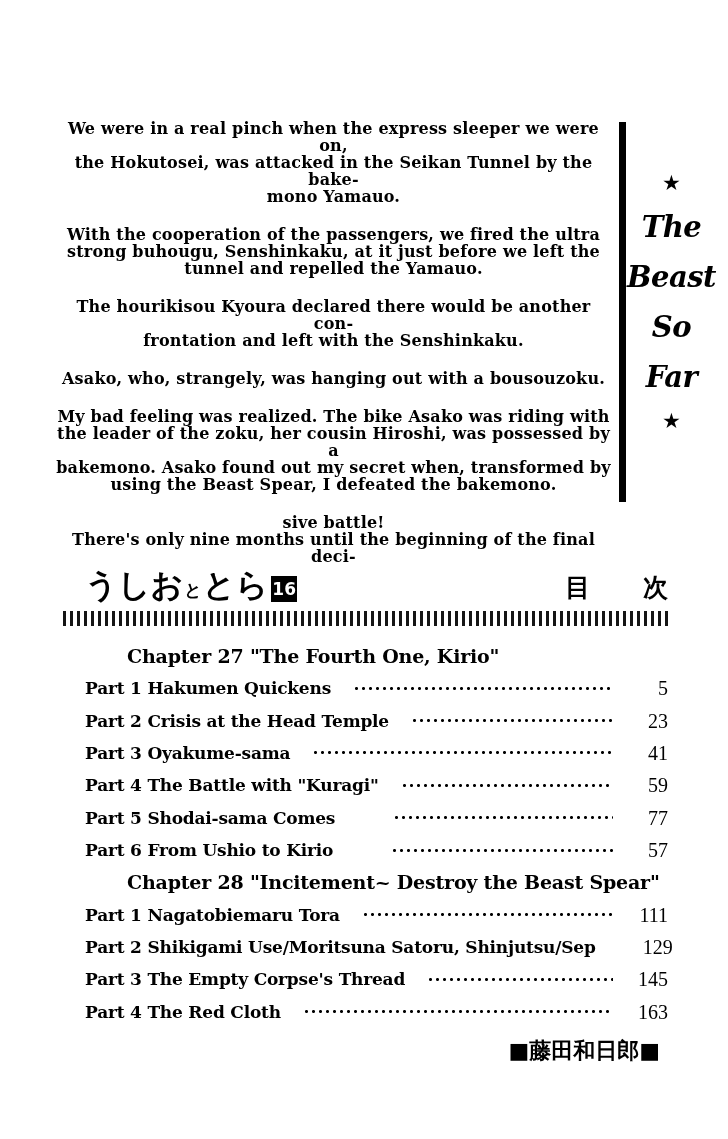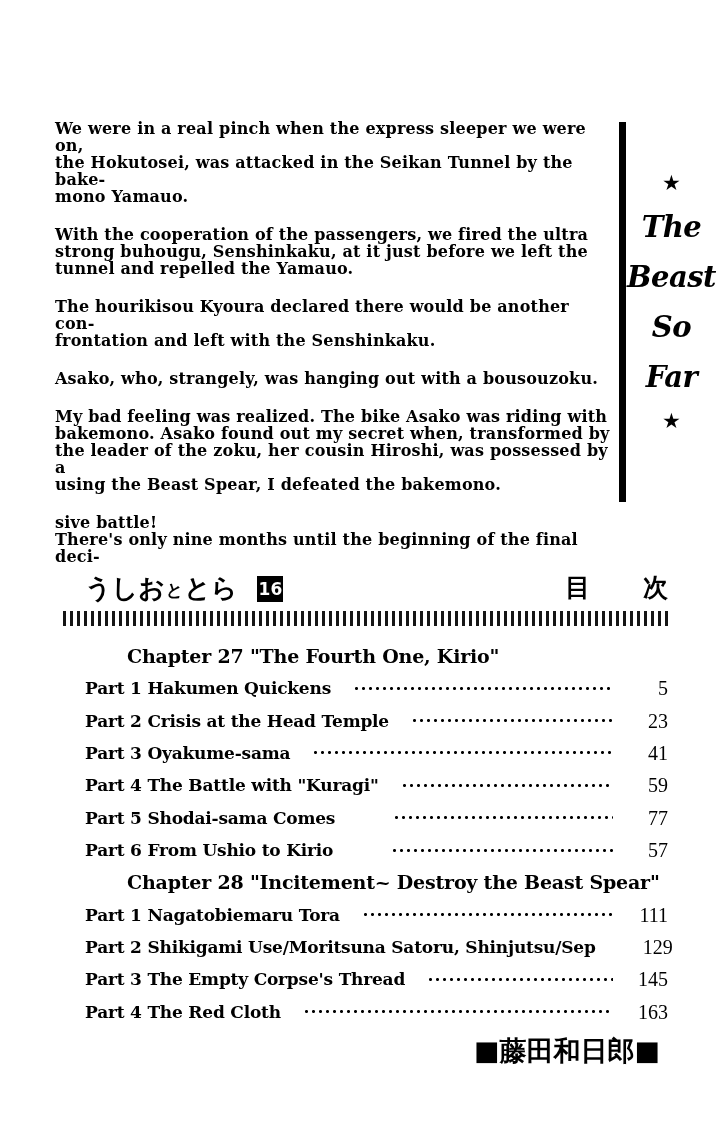--- a/index.html
+++ b/index.html
@@ -3,48 +3,48 @@
 <meta charset="utf-8">
 <style>
   html,body{margin:0;padding:0;background:#ffffff;}
   .page{
     position:relative;width:728px;height:1139px;background:#ffffff;
     color:#000;font-family:"DejaVu Serif",serif;overflow:hidden;
   }
 
   
   .story{position:absolute;top:120px;left:55px;width:662px;display:flex;}
-  .story-text{width:557px;font-weight:bold;font-size:16px;line-height:17px;letter-spacing:0.2px;}
+  .story-text{width:557px;text-align:center;font-weight:bold;font-size:16px;line-height:17px;letter-spacing:0.2px;}
   .para{margin:0 0 21px 0;}
   .story-rule{width:7px;height:380px;background:#000;margin-left:7px;margin-top:2px;flex:none;}
   .story-sidebar{flex:1;display:flex;flex-direction:column;align-items:center;padding-top:44px;}
   .sidebar-star{font-size:21px;line-height:22px;margin:8px 0;}
   .sidebar-word{font-size:29px;font-weight:bold;font-style:italic;line-height:30px;margin:10px 0;letter-spacing:-0.5px;}
 
   
   .toc{position:absolute;left:63px;top:566px;width:605px;}
   .toc-header{display:flex;justify-content:space-between;align-items:flex-end;padding-left:22px;height:36px;}
   .toc-title{display:flex;align-items:flex-end;font-family:"DejaVu Sans",sans-serif;font-weight:bold;}
-  .title-main{font-size:26px;line-height:28px;}
+  .title-main{font-size:32px;line-height:28px;font-family:Liberation Mono, monospace;}
   .title-small{font-size:17px;line-height:20px;padding:0 1px 2px 1px;}
-  .vol-box{background:#000;color:#fff;font-size:17px;font-weight:bold;width:26px;height:26px;line-height:27px;text-align:center;margin-left:20px;font-family:"DejaVu Sans",sans-serif;}
+  .vol-box{background:#000;color:#fff;font-size:17px;font-weight:bold;width:26px;height:26px;line-height:27px;text-align:center;margin-left:3px;font-family:"DejaVu Sans",sans-serif;}
   .toc-contents{font-size:25px;font-weight:bold;font-family:"DejaVu Sans",sans-serif;word-spacing:44px;line-height:28px;margin-left:30px;}
   .stripe{height:15px;margin-top:9px;background:repeating-linear-gradient(90deg,#151515 0px,#151515 3px,#ffffff 3px,#ffffff 7px);}
   .toc-list{margin-top:14px;}
   .toc-section-heading{font-size:19px;font-weight:bold;padding-left:64px;height:32px;display:flex;align-items:center;white-space:nowrap;letter-spacing:-0.2px;}
   .toc-row{display:flex;align-items:center;height:32.4px;padding-left:22px;gap:16px;}
   .row-title{font-size:17px;font-weight:bold;white-space:nowrap;letter-spacing:-0.2px;}
   .leader{flex:1;min-width:0;align-self:stretch;margin:0 7px 0 6px;
     background-image:radial-gradient(circle,#000 1.3px,rgba(0,0,0,0) 1.6px);
     background-size:7px 7px;background-position:0 center;background-repeat:repeat-x;}
   .leader.gap{margin-left:42px;}
   .leader.blank{background:none;}
   .row-page{font-size:20px;min-width:32px;text-align:right;font-family:"Liberation Serif",serif;line-height:22px;}
 
-  .author{position:absolute;right:68px;top:1038px;font-size:27px;font-weight:bold;font-family:"DejaVu Sans",sans-serif;line-height:26px;}
+  .author{position:absolute;right:68px;top:1038px;font-size:22px;font-weight:bold;font-family:"DejaVu Sans",sans-serif;line-height:26px;}
 </style>
 </head>
 <body>
 
 <div class="page">
 
   <section class="story">
     <div class="story-text">
       <div class="para">
         <div>We were in a real pinch when the express sleeper we were on,</div>
@@ -58,22 +58,22 @@
       </div>
       <div class="para">
         <div>The hourikisou Kyoura declared there would be another con-</div>
         <div>frontation and left with the Senshinkaku.</div>
       </div>
       <div class="para">
         <div>Asako, who, strangely, was hanging out with a bousouzoku.</div>
       </div>
       <div class="para">
         <div>My bad feeling was realized. The bike Asako was riding with</div>
+        <div>the leader of the zoku, her cousin Hiroshi, was possessed by a</div>
         <div>bakemono. Asako found out my secret when, transformed by</div>
-        <div>the leader of the zoku, her cousin Hiroshi, was possessed by a</div>
         <div>using the Beast Spear, I defeated the bakemono.</div>
       </div>
       <div class="para">
         <div>sive battle!</div>
         <div>There's only nine months until the beginning of the final deci-</div>
       </div>
     </div>
     <div class="story-rule"></div>
     <aside class="story-sidebar">
       <span class="sidebar-star">★</span>

